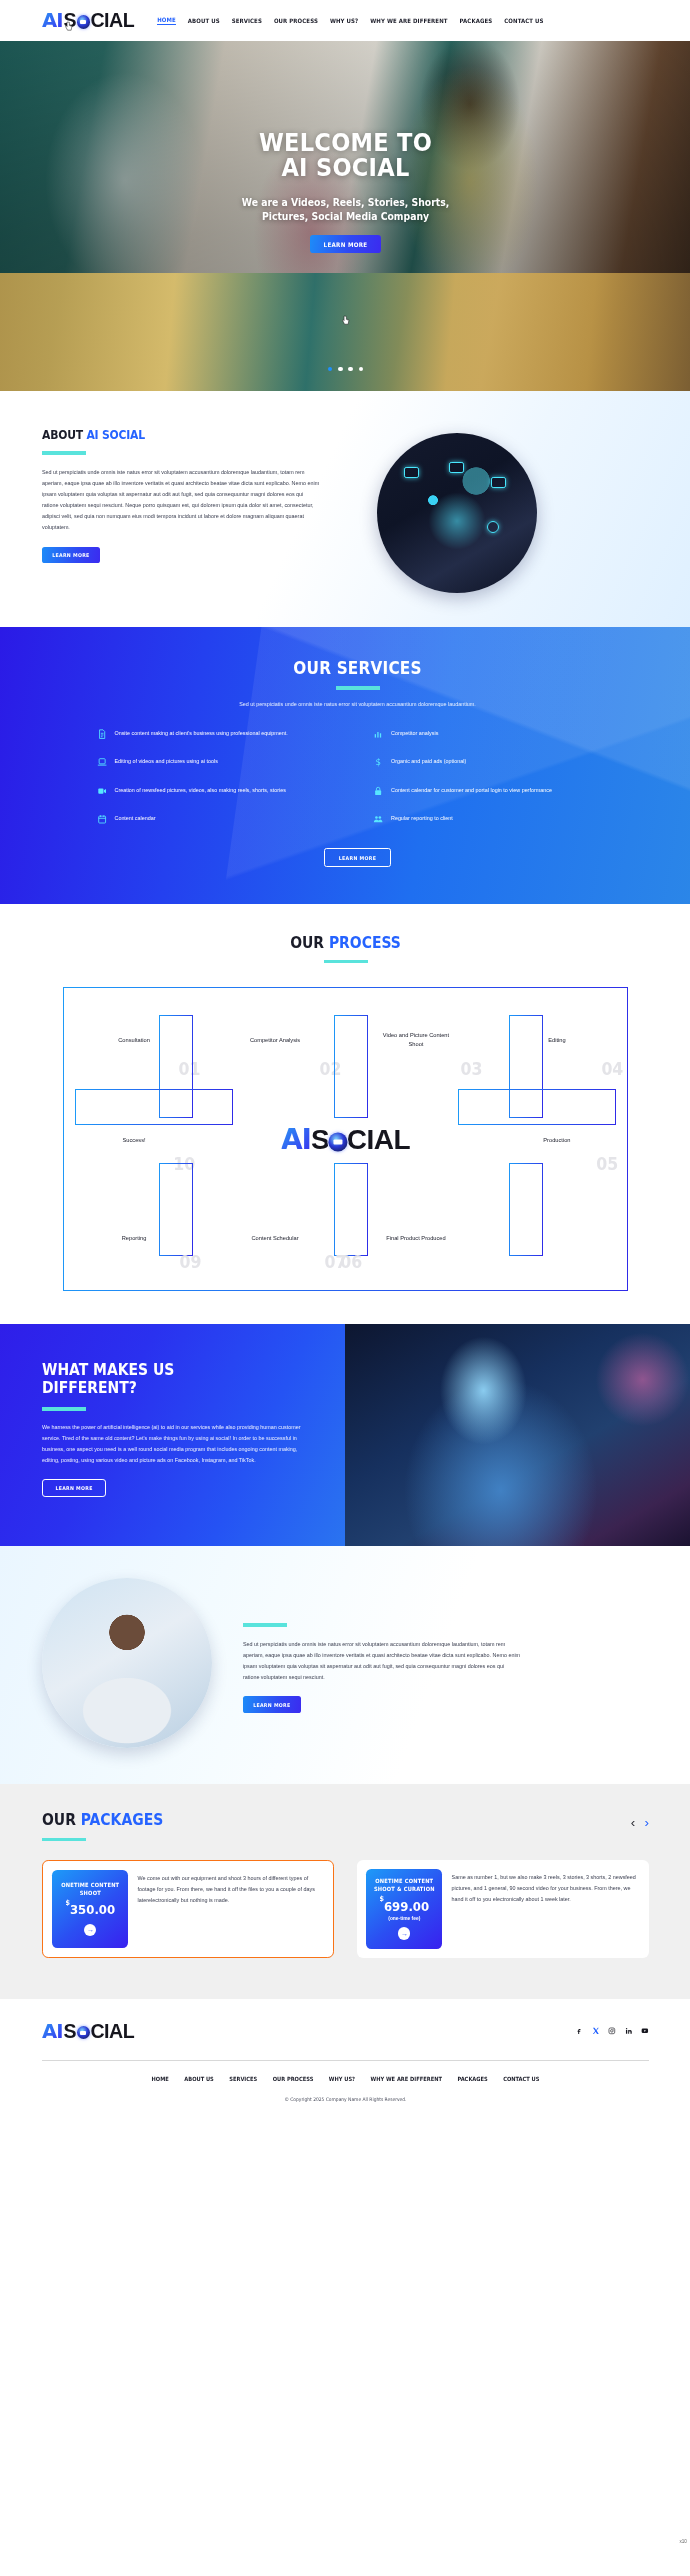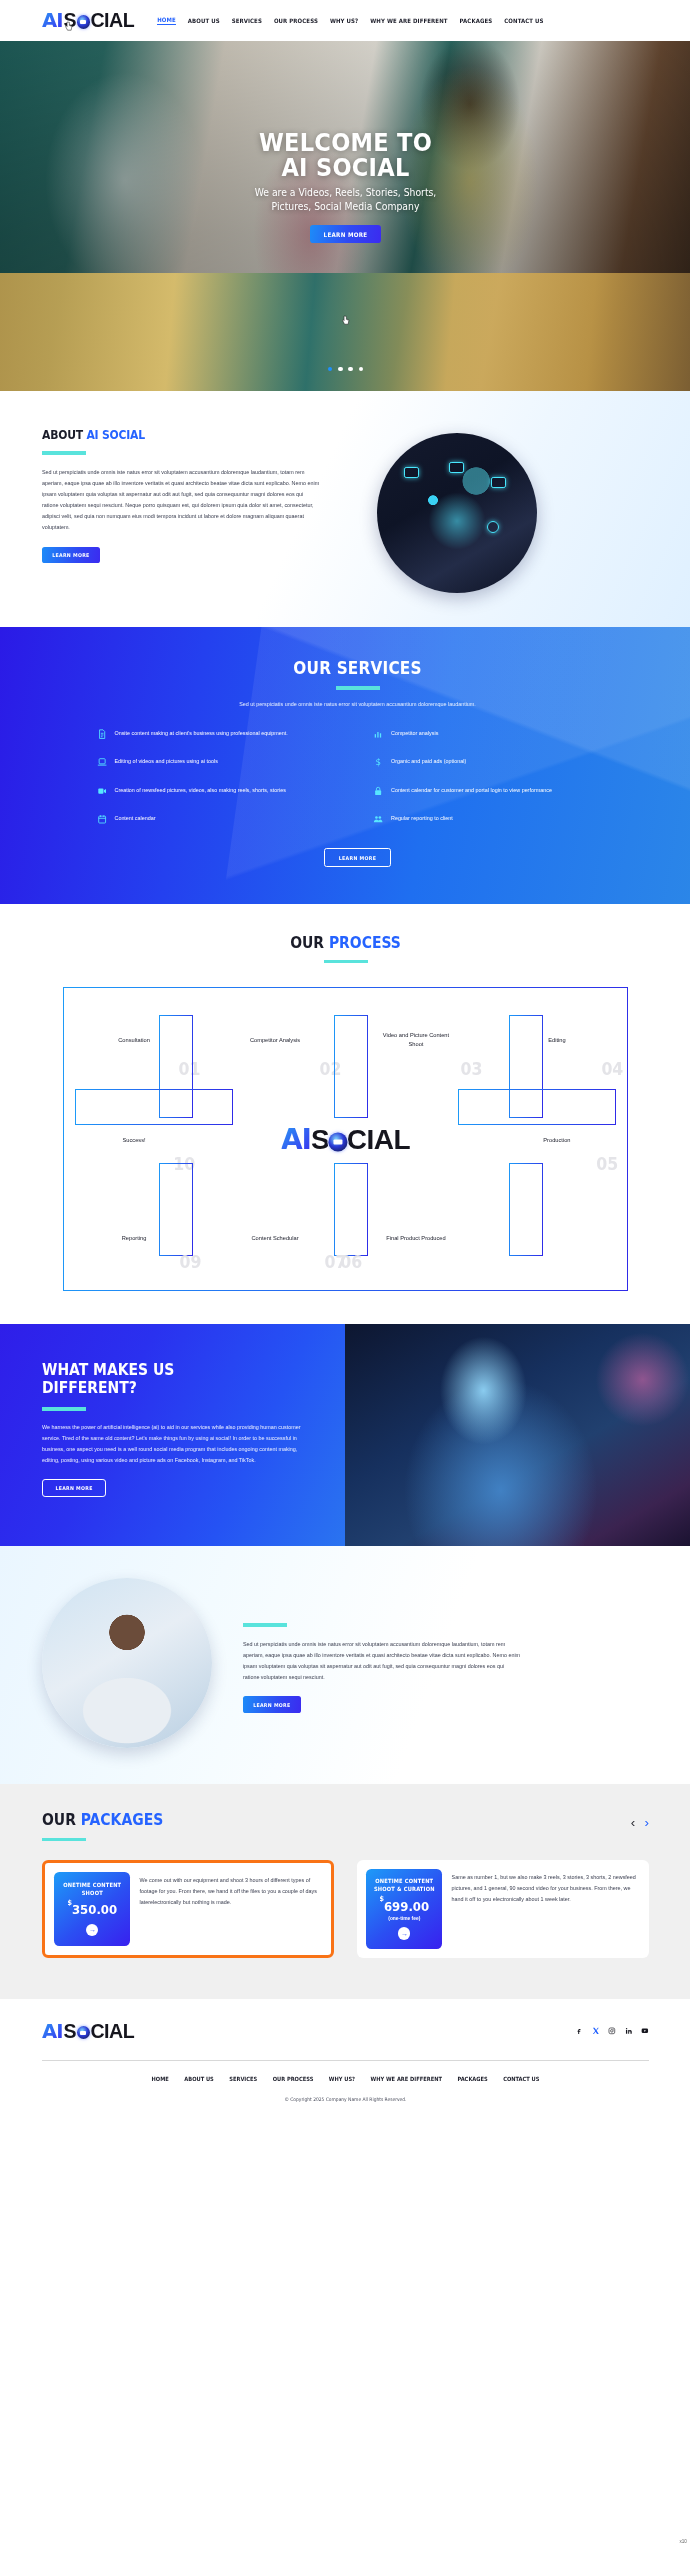--- a/index.html
+++ b/index.html
@@ -68,22 +68,22 @@
   }
   .hero-content{
     position:relative; z-index:3; text-align:center; padding-top:90px;
   }
   .hero h1{
     color:#fff; font-size:25px; line-height:.98; font-weight:900;
     letter-spacing:0.3px; text-shadow:0 1px 6.2px rgba(0,0,0,.35);
     font-family:"DejaVu Sans Condensed","Liberation Sans", sans-serif;
   }
   .hero h2{
-    color:#fff; font-size:10.3px; font-weight:400; line-height:1.35;
-    margin-top:6px; text-shadow:0 1px 5.2px rgba(0,0,0,.4);
+    color:#fff; font-size:10.3px; font-weight:700; line-height:1.35;
+    margin-top:16px; text-shadow:0 1px 5.2px rgba(0,0,0,.4);
     font-family:"DejaVu Sans Condensed","Liberation Sans", sans-serif;
   }
   .btn-solid{
     display:inline-block; margin-top:11.3px;
     background:linear-gradient(100deg,#1d8cf8 0%,#2f49f3 55%,#3b2bf0 100%);
     color:#fff; font-size:6.2px; font-weight:800; letter-spacing:0.3px;
     padding:5.7px 13.4px; border-radius:3.1px; border:none; cursor:pointer;
     font-family:"DejaVu Sans Condensed","Liberation Sans", sans-serif;
   }
   .dots{ position:absolute; left:0; right:0; bottom:19.6px; display:flex; justify-content:center; gap:5.7px; z-index:4;}
@@ -249,21 +249,21 @@
     font-family:"DejaVu Sans Condensed","Liberation Sans", sans-serif;}
   .arrows{ display:flex; gap:9.3px; padding-top:4.1px; }
   .arrow{ font-size:13.4px; line-height:1; cursor:pointer; font-weight:300;}
   .arrow.prev{ color:#2b2b33; }
   .arrow.next{ color:#2563ff; }
   .pk-grid{ display:grid; grid-template-columns:1fr 1fr; gap:23px; margin-top:18.5px; }
   .pk-card{
     background:#fff; border-radius:6.2px; padding:9.3px; display:flex; gap:9.3px;
     min-height:82px;
   }
-  .pk-card.sel{ border:3px solid #f97316; }
+  .pk-card.sel{ border:1px solid #f97316; }
   .pk-badge{
     width:76px; flex:0 0 76px; border-radius:5.2px; color:#fff; text-align:center;
     background:linear-gradient(140deg,#1d9bf8 0%,#2b4ff2 55%,#3820ef 100%);
     padding:9.3px 5.2px; display:flex;flex-direction:column;align-items:center;justify-content:center;gap:2.1px;
   }
   .pk-badge .t{ font-size:5.7px;font-weight:800;letter-spacing:0.2px;line-height:1.4;
     font-family:"DejaVu Sans Condensed","Liberation Sans", sans-serif;}
   .pk-badge .p{ font-size:13px;font-weight:900;margin-top:2.1px;
     font-family:"DejaVu Sans Condensed","Liberation Sans", sans-serif;}
   .pk-badge .p sup{ font-size:7.2px; top:-4.1px; position:relative;}

